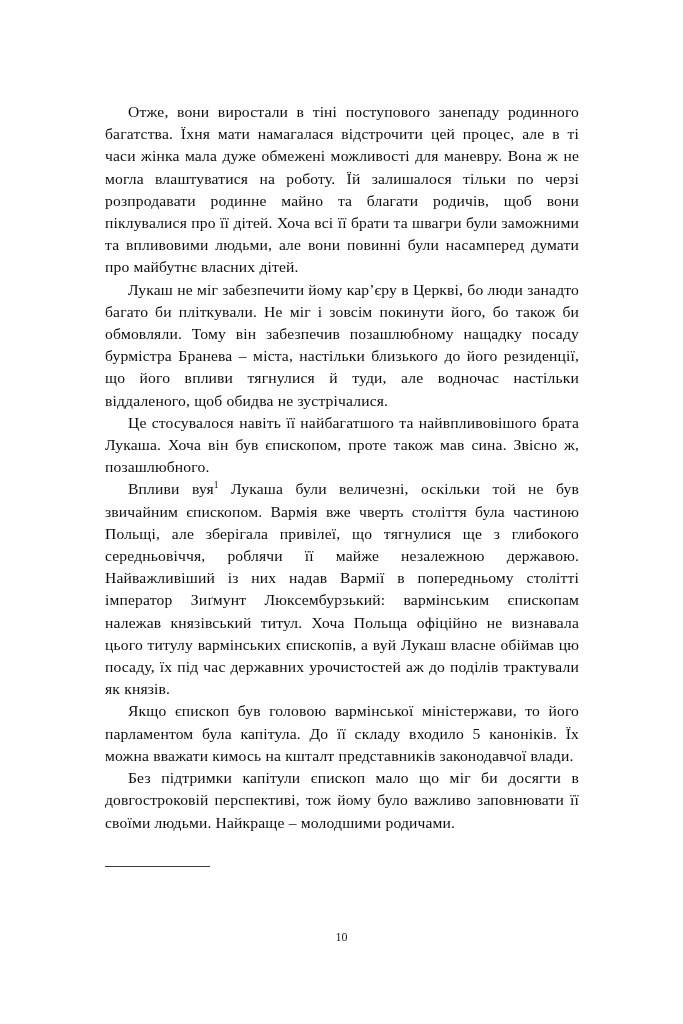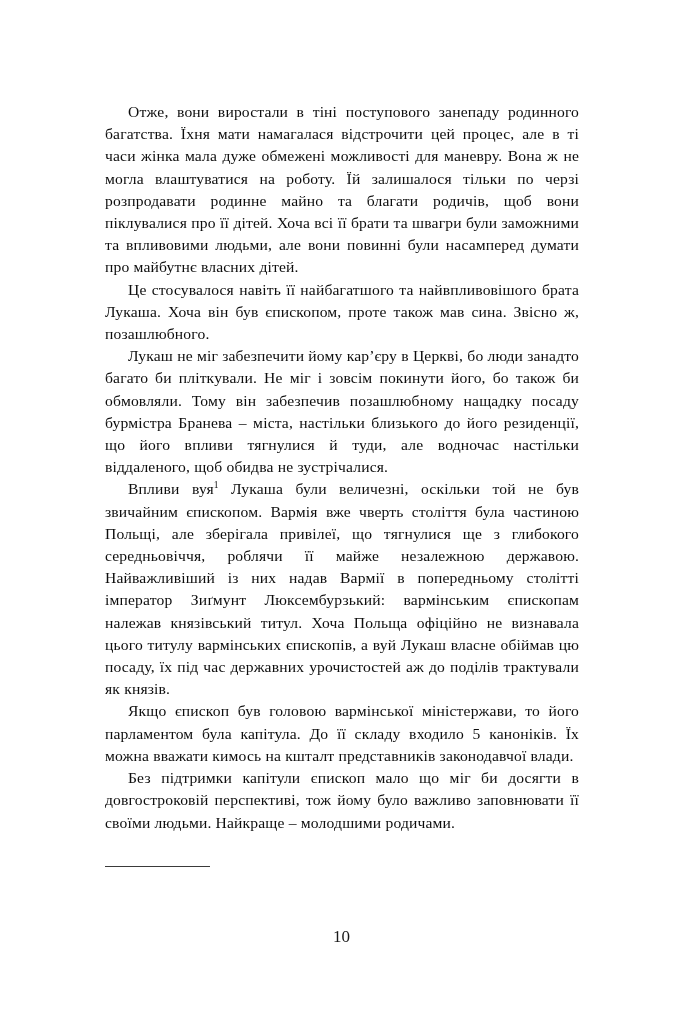--- a/index.html
+++ b/index.html
@@ -86,37 +86,37 @@
   }
 
   
   .folio {
     position: absolute;
     left: 0;
     top: 928px;
     width: 683px;
     text-align: center;
     font-family: "Liberation Serif", "DejaVu Serif", serif;
-    font-size: 17px;
+    font-size: 12px;
     line-height: 18px;
     color: #1a1a1a;
   }
 </style>
 </head>
 <body>
 
 <div class="page">
 
   <div class="textblock">
 
     <p class="para">Отже, вони виростали в тіні поступового занепаду родинного багатства. Їхня мати намагалася відстрочити цей процес, але в ті часи жінка мала дуже обмежені можливості для маневру. Вона ж не могла влаштуватися на роботу. Їй залишалося тільки по черзі розпродавати родинне майно та благати родичів, щоб вони піклувалися про її дітей. Хоча всі її брати та швагри були заможними та впливовими людьми, але вони повинні були насамперед думати про майбутнє власних дітей.</p>
 
+    <p class="para">Лукаш не міг забезпечити йому кар’єру в Церкві, бо люди занадто багато би пліткували. Не міг і зовсім покинути його, бо також би обмовляли. Тому він забезпечив позашлюбному нащадку посаду бурмістра Бранева – міста, настільки близького до його резиденції, що його впливи тягнулися й туди, але водночас настільки віддаленого, щоб обидва не зустрічалися.</p>
+
     <p class="para">Це стосувалося навіть її найбагатшого та найвпливовішого брата Лукаша. Хоча він був єпископом, проте також мав сина. Звісно ж, позашлюбного.</p>
-
-    <p class="para">Лукаш не міг забезпечити йому кар’єру в Церкві, бо люди занадто багато би пліткували. Не міг і зовсім покинути його, бо також би обмовляли. Тому він забезпечив позашлюбному нащадку посаду бурмістра Бранева – міста, настільки близького до його резиденції, що його впливи тягнулися й туди, але водночас настільки віддаленого, щоб обидва не зустрічалися.</p>
 
     <p class="para"><span>Впливи вуя</span><sup class="fn-ref">1</sup><span> Лукаша були величезні, оскільки той не був звичайним єпископом. Вармія вже чверть століття була частиною Польщі, але зберігала привілеї, що тягнулися ще з глибокого середньовіччя, роблячи її майже незалежною державою. Найважливіший із них надав Вармії в попередньому столітті імператор Зиґмунт Люксембурзький: вармінським єпископам належав князівський титул. Хоча Польща офіційно не визнавала цього титулу вармінських єпископів, а вуй Лукаш власне обіймав цю посаду, їх під час державних урочистостей аж до поділів трактували як князів.</span></p>
 
     <p class="para">Якщо єпископ був головою вармінської міністержави, то його парламентом була капітула. До її складу входило 5 каноніків. Їх можна вважати кимось на кшталт представників законодавчої влади.</p>
 
     <p class="para">Без підтримки капітули єпископ мало що міг би досягти в довгостроковій перспективі, тож йому було важливо заповнювати її своїми людьми. Найкраще – молодшими родичами.</p>
 
   </div>
 
   <div class="footnote">

